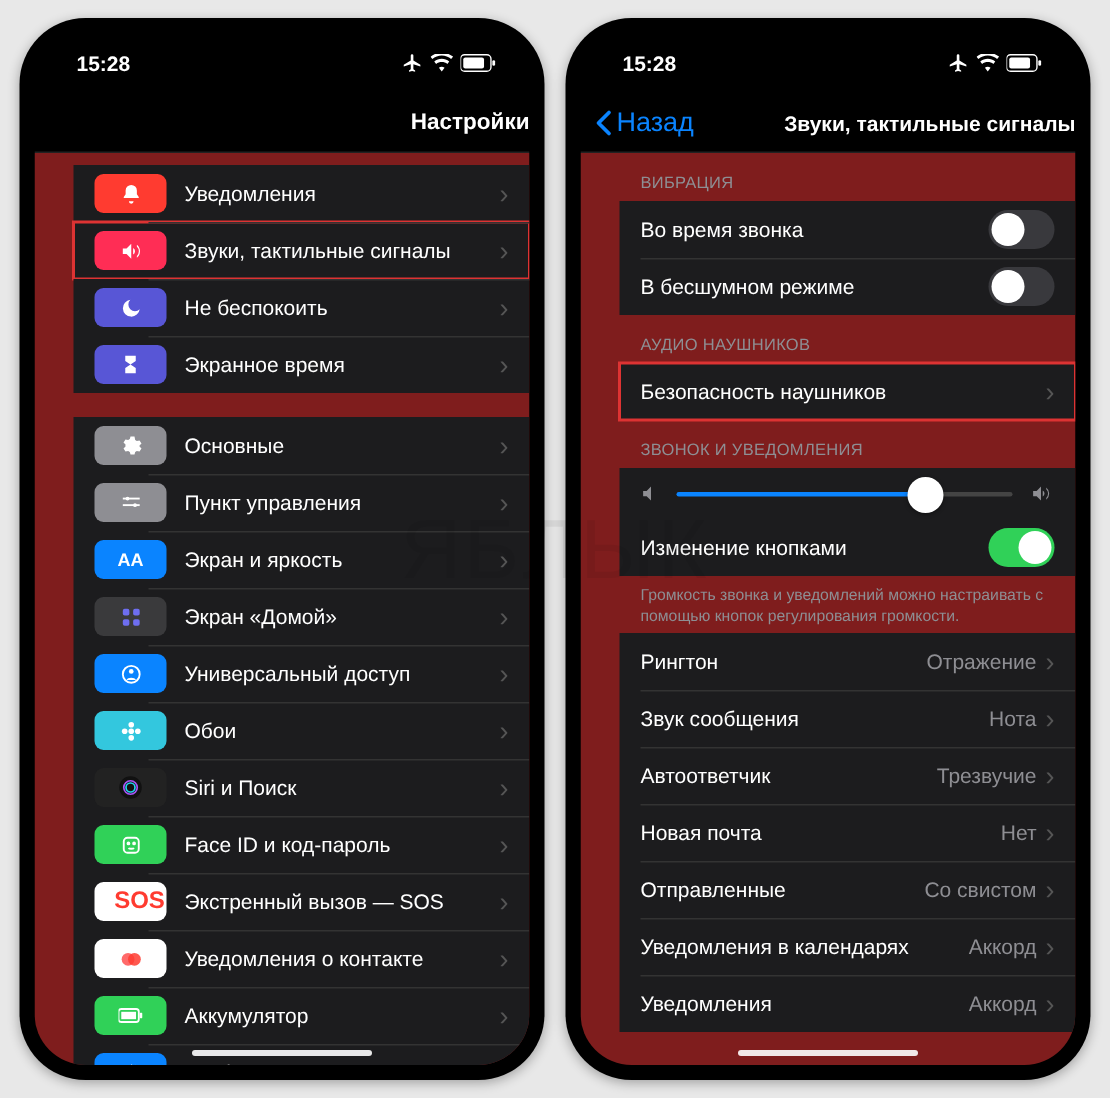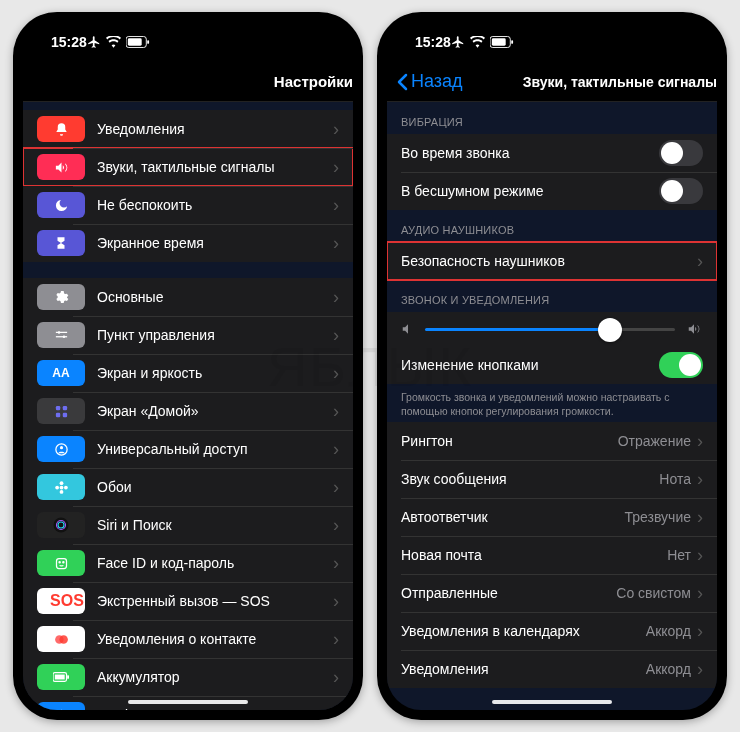--- a/index.html
+++ b/index.html
@@ -49,20 +49,21 @@
     top: 0; left: 50%;
     transform: translateX(-50%);
     width: 150px; height: 24px;
     background: #000;
     border-radius: 0 0 16px 16px;
     z-index: 10;
   }
   .status-bar {
     height: 40px;
     display: flex;
+    justify-content: space-between;
     align-items: center;
     padding: 0 22px 0 28px;
     color: #fff;
     font-size: 14px;
     font-weight: 600;
   }
   .status-icons { display: flex; align-items: center; gap: 5px; }
   .nav-bar {
     height: 40px;
     display: flex;
@@ -80,21 +81,22 @@
     display: flex;
     align-items: center;
     color: #0a84ff;
     font-size: 18px;
     font-weight: 400;
   }
   .nav-back svg { margin-right: 3px; }
   .content {
     flex: 1;
     overflow-y: hidden;
-    background: #0f172a;
+    background: #7f1d1d;
+    padding-left: 26px;
   }
   .group-header {
     color: #8e8e93;
     font-size: 11px;
     text-transform: uppercase;
     padding: 14px 14px 6px 14px;
     letter-spacing: 0.2px;
   }
   .group-footer {
     color: #8e8e93;

